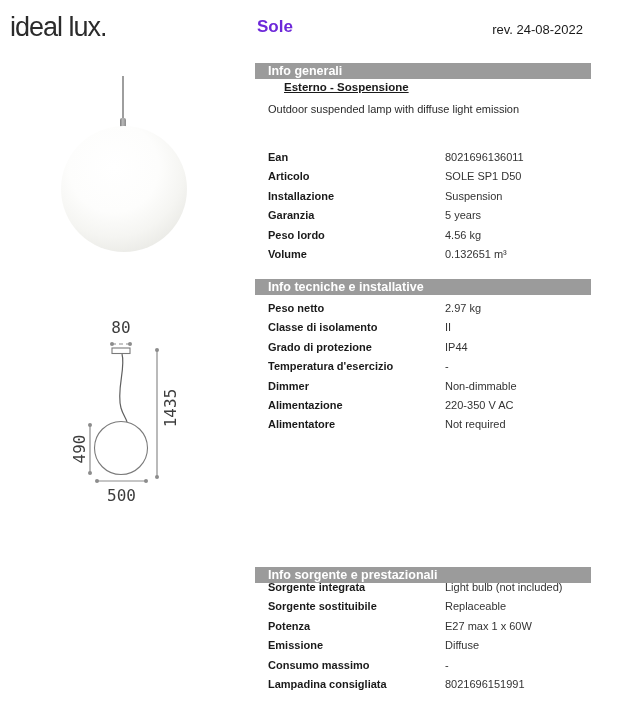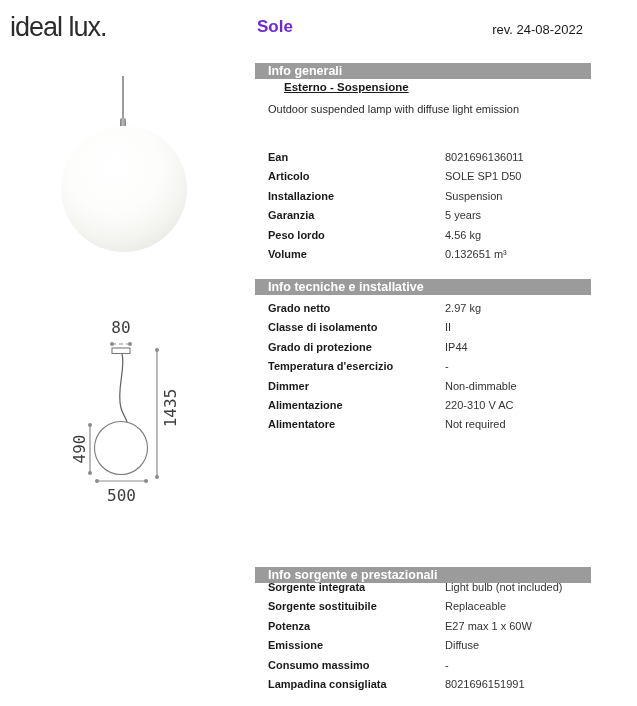--- a/index.html
+++ b/index.html
@@ -214,42 +214,42 @@
         <span class="label">Volume</span>
         <span class="value">0.132651 m³</span>
       </div>
     </div>
   </div>
 
   <div class="section" style="top:279px;">
     <div class="section-bar">Info tecniche e installative</div>
     <div class="rows" style="top:20px;">
       <div class="row">
-        <span class="label">Grado netto</span>
+        <span class="label">Peso netto</span>
         <span class="value">2.97 kg</span>
       </div>
       <div class="row">
         <span class="label">Classe di isolamento</span>
         <span class="value">II</span>
       </div>
       <div class="row">
         <span class="label">Grado di protezione</span>
         <span class="value">IP44</span>
       </div>
       <div class="row">
         <span class="label">Temperatura d'esercizio</span>
         <span class="value">-</span>
       </div>
       <div class="row">
         <span class="label">Dimmer</span>
         <span class="value">Non-dimmable</span>
       </div>
       <div class="row">
         <span class="label">Alimentazione</span>
-        <span class="value">220-310 V AC</span>
+        <span class="value">220-350 V AC</span>
       </div>
       <div class="row">
         <span class="label">Alimentatore</span>
         <span class="value">Not required</span>
       </div>
     </div>
   </div>
 
   <div class="section" style="top:567px;">
     <div class="section-bar">Info sorgente e prestazionali</div>

